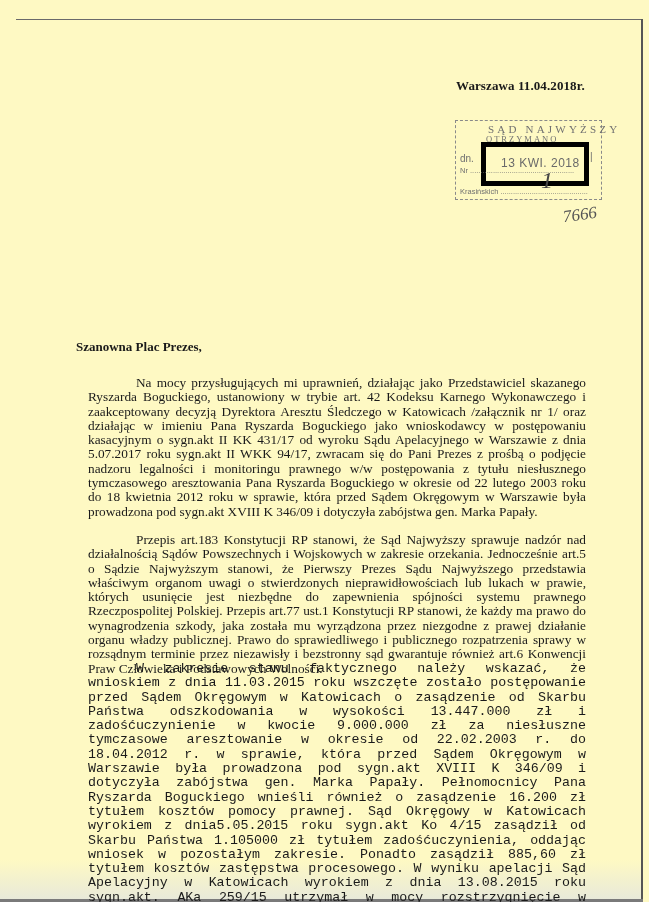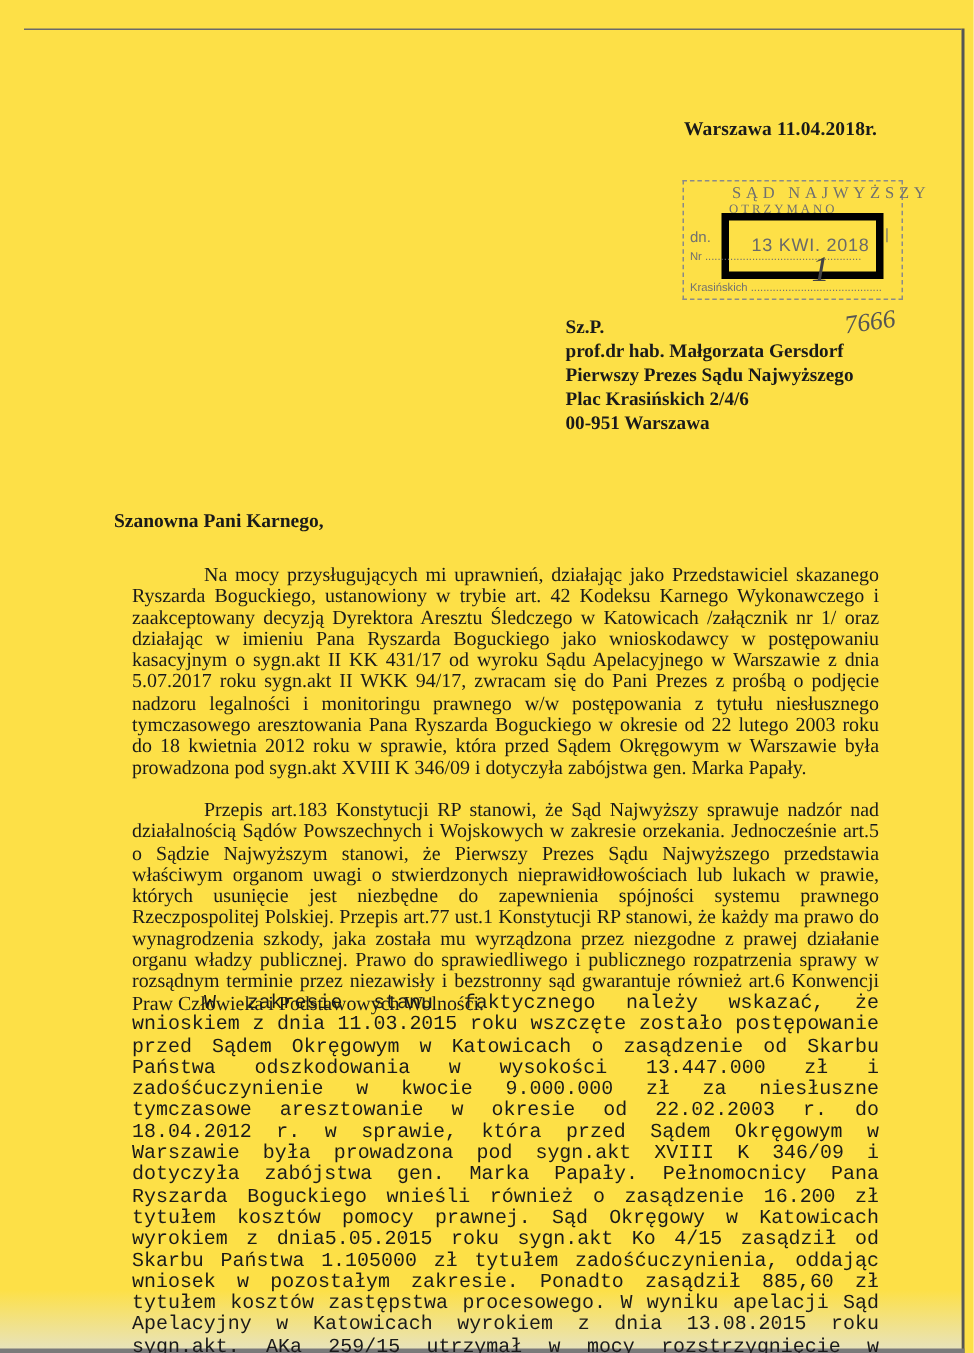--- a/index.html
+++ b/index.html
@@ -2,21 +2,21 @@
 <html><head>
 <meta charset="utf-8">
 <style>
   html, body { margin: 0; padding: 0; }
   body {
     width: 649px; height: 902px; overflow: hidden;
     background: #ffffff; position: relative;
     font-family: "Liberation Serif", "DejaVu Serif", serif;
     color: #1a1a1a;
   }
-  .page { position: absolute; left: 0; top: 0; width: 649px; height: 902px; background: #fde047; }
+  .page { position: absolute; left: 0; top: 0; width: 649px; height: 902px; background: #fef9c3; }
   .top-rule { position: absolute; left: 16px; top: 19px; width: 625px; height: 1px; background: #6a6a6a; }
   .right-rule { position: absolute; left: 641px; top: 19px; width: 2px; height: 883px; background: #555; }
   .bottom-shade { position: absolute; left: 0; top: 860px; width: 641px; height: 42px;
     background: linear-gradient(to bottom, rgba(255,255,255,0), rgba(225,228,225,0.8)); }
   .bottom-rule { position: absolute; left: 0; top: 899px; width: 643px; height: 3px; background: #7a7a7a; }
 
   .date { position: absolute; left: 456px; top: 78px; font-size: 13px; font-weight: bold; letter-spacing: 0.1px; }
 
   .stamp { position: absolute; left: 455px; top: 120px; width: 145px; height: 78px;
     border: 1px dashed #8a8a8a; font-family: "Liberation Sans", sans-serif; color: #707070; }
@@ -63,29 +63,22 @@
       <div class="stamp-datetext">13 KWI. 2018</div>
     </div>
     <div class="stamp-tick">|</div>
     <div class="stamp-nr">Nr ..................................................</div>
     <div class="stamp-att">Krasińskich ..........................................</div>
     <div class="stamp-sign">1</div>
   </div>
 
   <div class="handwritten">7666</div>
 
-  <div class="recipient">
-    <div>Sz.P.</div>
-    <div>prof.dr hab. Małgorzata Gersdorf</div>
-    <div>Pierwszy Prezes Sądu Najwyższego</div>
-    <div>Plac Krasińskich 2/4/6</div>
-    <div>00-951 Warszawa</div>
-  </div>
 
-  <div class="greeting">Szanowna Pani Karnego,</div>
+  <div class="greeting">Szanowna Plac Prezes,</div>
 
   <div class="body p1">
     <p>Na mocy przysługujących mi uprawnień, działając jako Przedstawiciel skazanego Ryszarda Boguckiego, ustanowiony w trybie art. 42 Kodeksu Karnego Wykonawczego i zaakceptowany decyzją Dyrektora Aresztu Śledczego w Katowicach /załącznik nr 1/ oraz działając w imieniu Pana Ryszarda Boguckiego jako wnioskodawcy w postępowaniu kasacyjnym o sygn.akt II KK 431/17 od wyroku Sądu Apelacyjnego w Warszawie z dnia 5.07.2017 roku sygn.akt II WKK 94/17, zwracam się do Pani Prezes z prośbą o podjęcie nadzoru legalności i monitoringu prawnego w/w postępowania z tytułu niesłusznego tymczasowego aresztowania Pana Ryszarda Boguckiego w okresie od 22 lutego 2003 roku do 18 kwietnia 2012 roku w sprawie, która przed Sądem Okręgowym w Warszawie była prowadzona pod sygn.akt XVIII K 346/09 i dotyczyła zabójstwa gen. Marka Papały.</p>
   </div>
   <div class="body p2">
     <p>Przepis art.183 Konstytucji RP stanowi, że Sąd Najwyższy sprawuje nadzór nad działalnością Sądów Powszechnych i Wojskowych w zakresie orzekania. Jednocześnie art.5 o Sądzie Najwyższym stanowi, że Pierwszy Prezes Sądu Najwyższego przedstawia właściwym organom uwagi o stwierdzonych nieprawidłowościach lub lukach w prawie, których usunięcie jest niezbędne do zapewnienia spójności systemu prawnego Rzeczpospolitej Polskiej. Przepis art.77 ust.1 Konstytucji RP stanowi, że każdy ma prawo do wynagrodzenia szkody, jaka została mu wyrządzona przez niezgodne z prawej działanie organu władzy publicznej. Prawo do sprawiedliwego i publicznego rozpatrzenia sprawy w rozsądnym terminie przez niezawisły i bezstronny sąd gwarantuje również art.6 Konwencji Praw Człowieka i Podstawowych Wolności.</p>
   </div>
   <div class="body p3">
     <p>W zakresie stanu faktycznego należy wskazać, że wnioskiem z dnia 11.03.2015 roku wszczęte zostało postępowanie przed Sądem Okręgowym w Katowicach o zasądzenie od Skarbu Państwa odszkodowania w wysokości 13.447.000 zł i zadośćuczynienie w kwocie 9.000.000 zł za niesłuszne tymczasowe aresztowanie w okresie od 22.02.2003 r. do 18.04.2012 r. w sprawie, która przed Sądem Okręgowym w Warszawie była prowadzona pod sygn.akt XVIII K 346/09 i dotyczyła zabójstwa gen. Marka Papały. Pełnomocnicy Pana Ryszarda Boguckiego wnieśli również o zasądzenie 16.200 zł tytułem kosztów pomocy prawnej. Sąd Okręgowy w Katowicach wyrokiem z dnia5.05.2015 roku sygn.akt Ko 4/15 zasądził od Skarbu Państwa 1.105000 zł tytułem zadośćuczynienia, oddając wniosek w pozostałym zakresie. Ponadto zasądził 885,60 zł tytułem kosztów zastępstwa procesowego. W wyniku apelacji Sąd Apelacyjny w Katowicach wyrokiem z dnia 13.08.2015 roku sygn.akt. AKa 259/15 utrzymał w mocy rozstrzygnięcie w przedmiocie odszkodowania, natomiast uchylił rozstrzygnięcie w przedmiocie zadośćuczynienia i kosztów postępowania i przekazał sprawę do prowadzenia Sądowi Okręgowemu w Warszawie. Sąd</p>
   </div>

